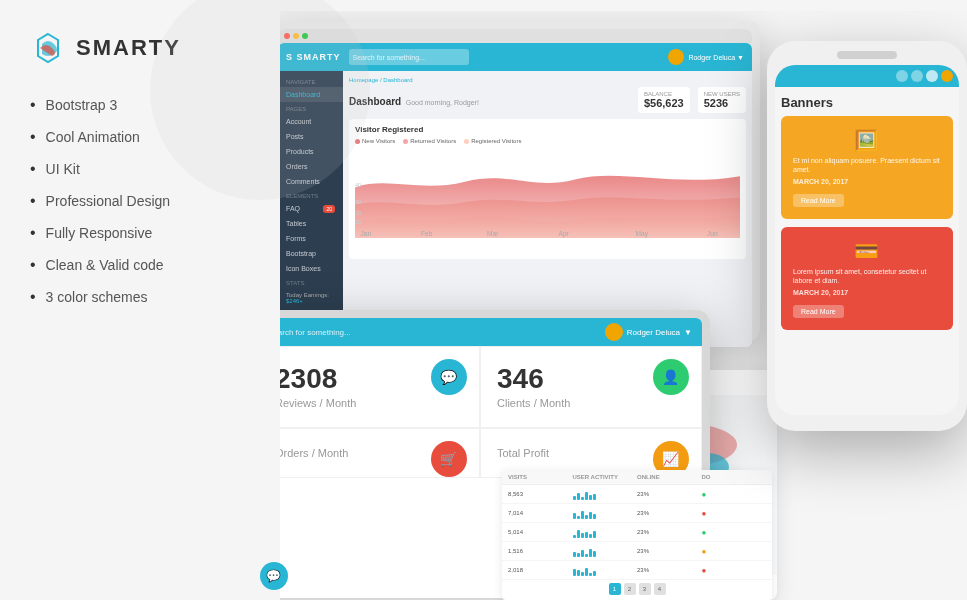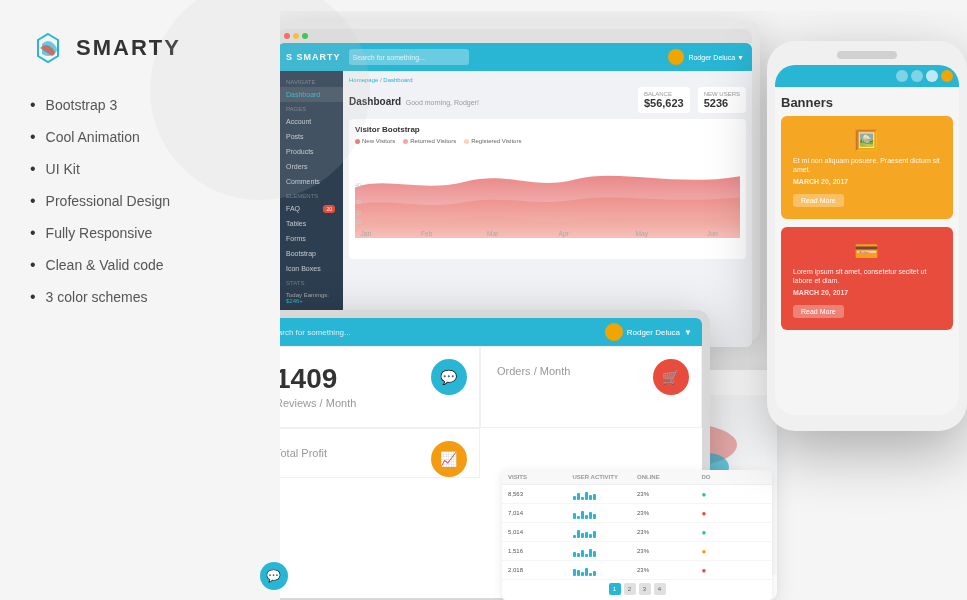--- a/index.html
+++ b/index.html
@@ -708,21 +708,21 @@
                 <div class="stat-label">BALANCE</div>
                 <div class="stat-value">$56,623</div>
               </div>
               <div class="stat-card">
                 <div class="stat-label">NEW USERS</div>
                 <div class="stat-value">5236</div>
               </div>
             </div>
           </div>
           <div class="chart-card">
-            <div class="chart-title">Visitor Bootstrap</div>
+            <div class="chart-title">Visitor Registered</div>
             <div class="chart-legend">
               <div class="legend-item">
                 <div class="legend-dot" style="background:#e87b7b;"></div>
                 <span>New Visitors</span>
               </div>
               <div class="legend-item">
                 <div class="legend-dot" style="background:#f5a5a5;"></div>
                 <span>Returned Visitors</span>
               </div>
               <div class="legend-item">
@@ -776,23 +776,28 @@
       <div class="tablet-topbar">
         <span class="tablet-search">Search for something...</span>
         <div class="tablet-user">
           <div class="tablet-avatar"></div>
           <span class="tablet-user-name">Rodger Deluca</span>
           <span style="color:#fff;font-size:8px;">▼</span>
         </div>
       </div>
       <div class="tablet-stats-grid">
         <div class="tablet-stat">
-          <div class="tablet-stat-number">1409</div>
+          <div class="tablet-stat-number">2308</div>
           <div class="tablet-stat-label">Reviews / Month</div>
           <div class="tablet-stat-icon icon-blue">💬</div>
+        </div>
+        <div class="tablet-stat">
+          <div class="tablet-stat-number">346</div>
+          <div class="tablet-stat-label">Clients / Month</div>
+          <div class="tablet-stat-icon icon-green">👤</div>
         </div>
         <div class="tablet-stat">
           <div class="tablet-stat-label">Orders / Month</div>
           <div class="tablet-stat-icon icon-red">🛒</div>
         </div>
         <div class="tablet-stat">
           <div class="tablet-stat-label">Total Profit</div>
           <div class="tablet-stat-icon icon-orange">📈</div>
         </div>
       </div>

